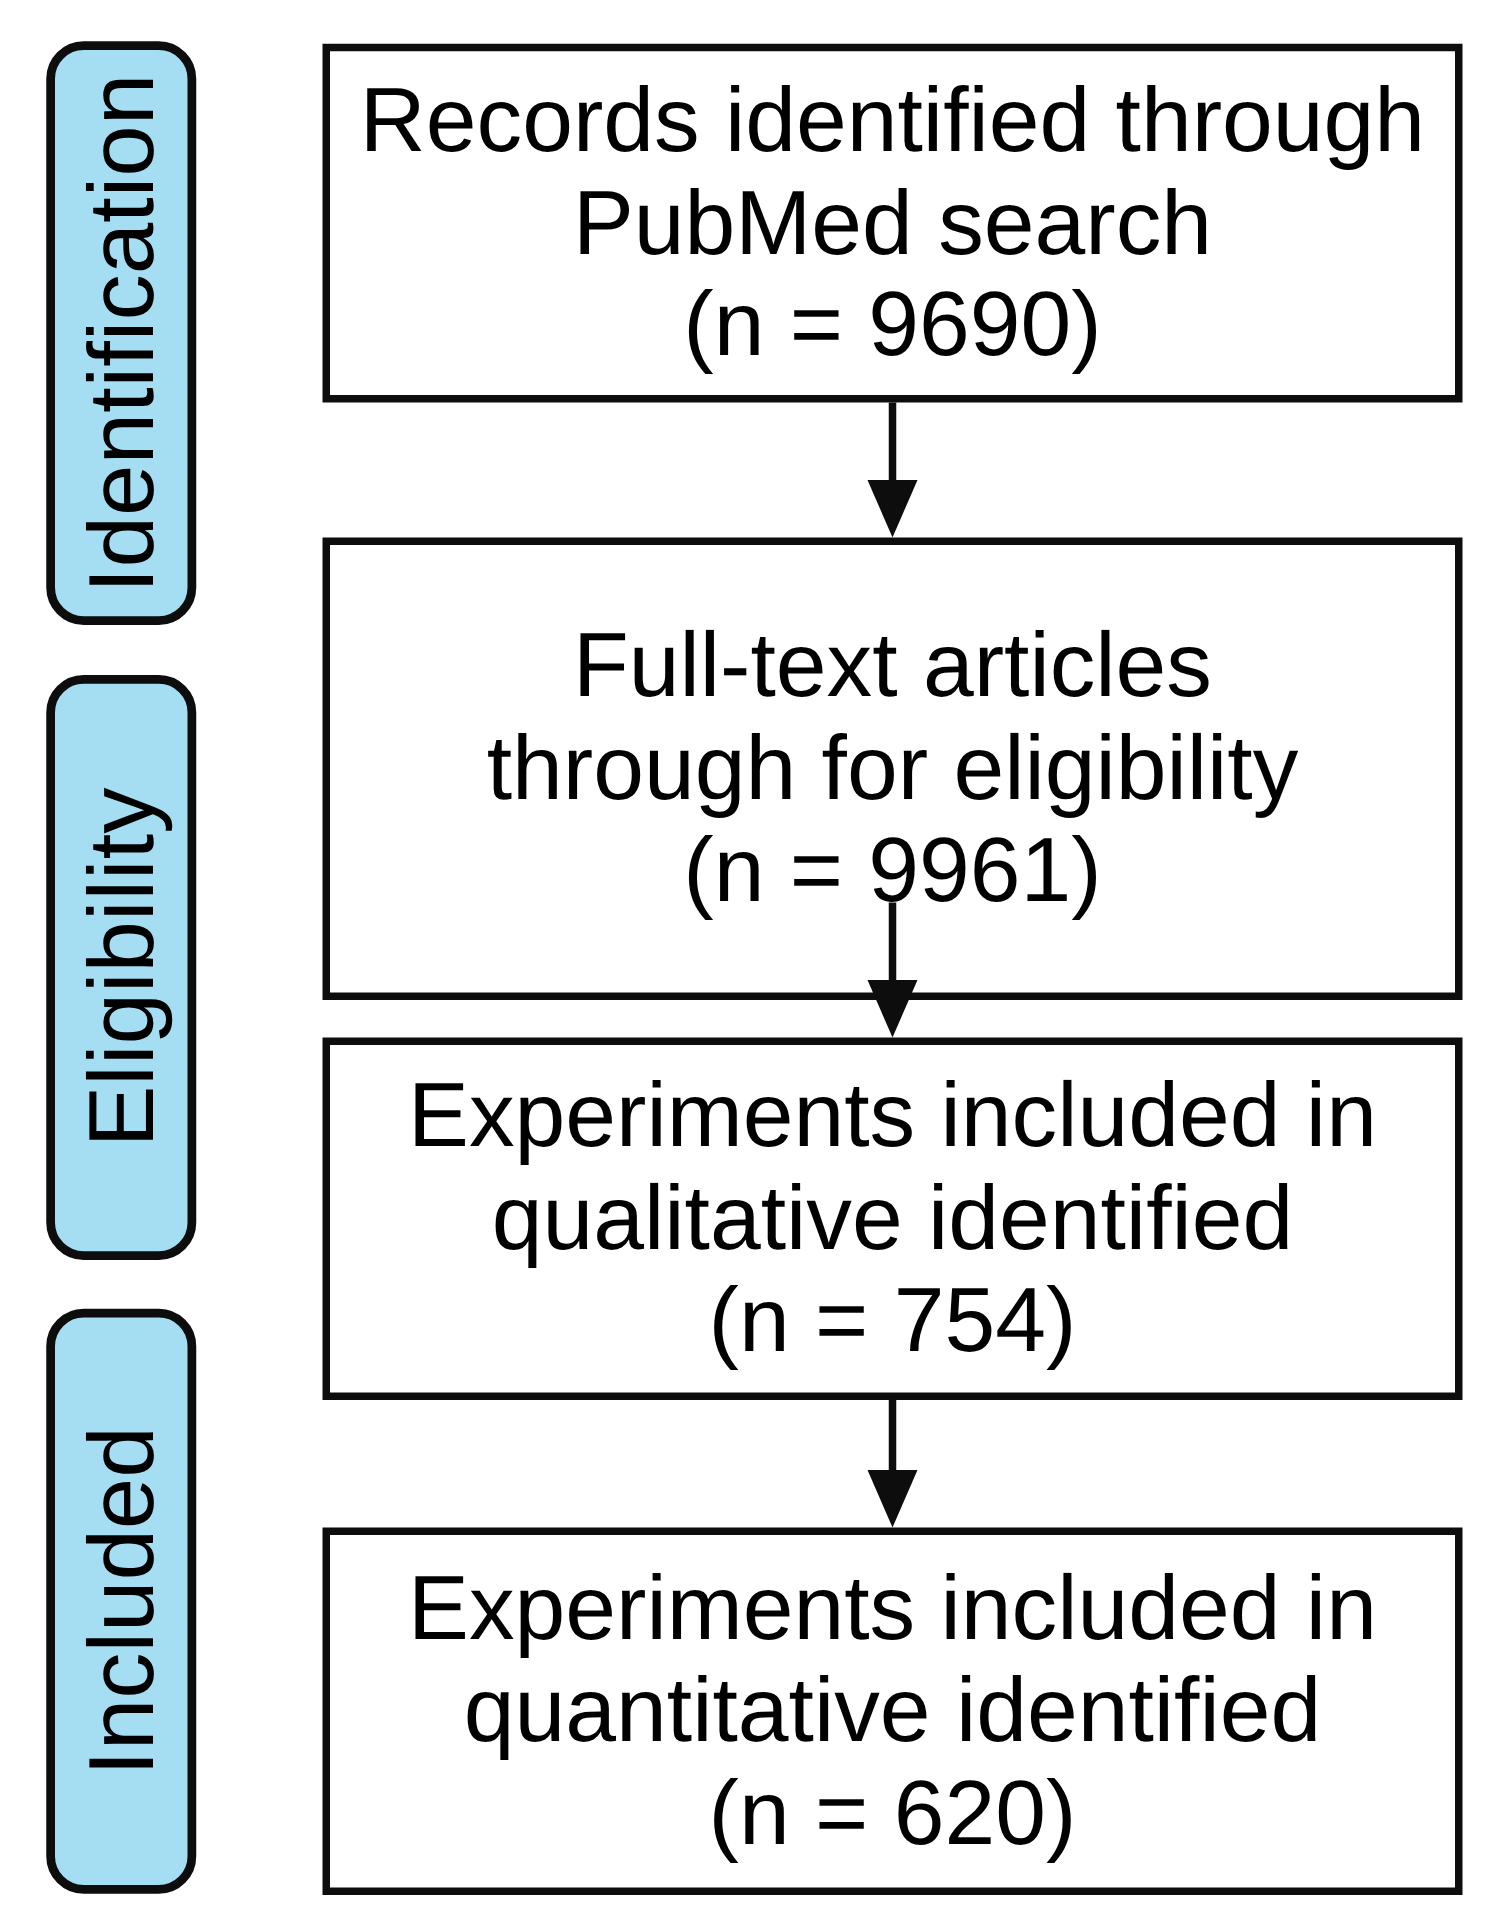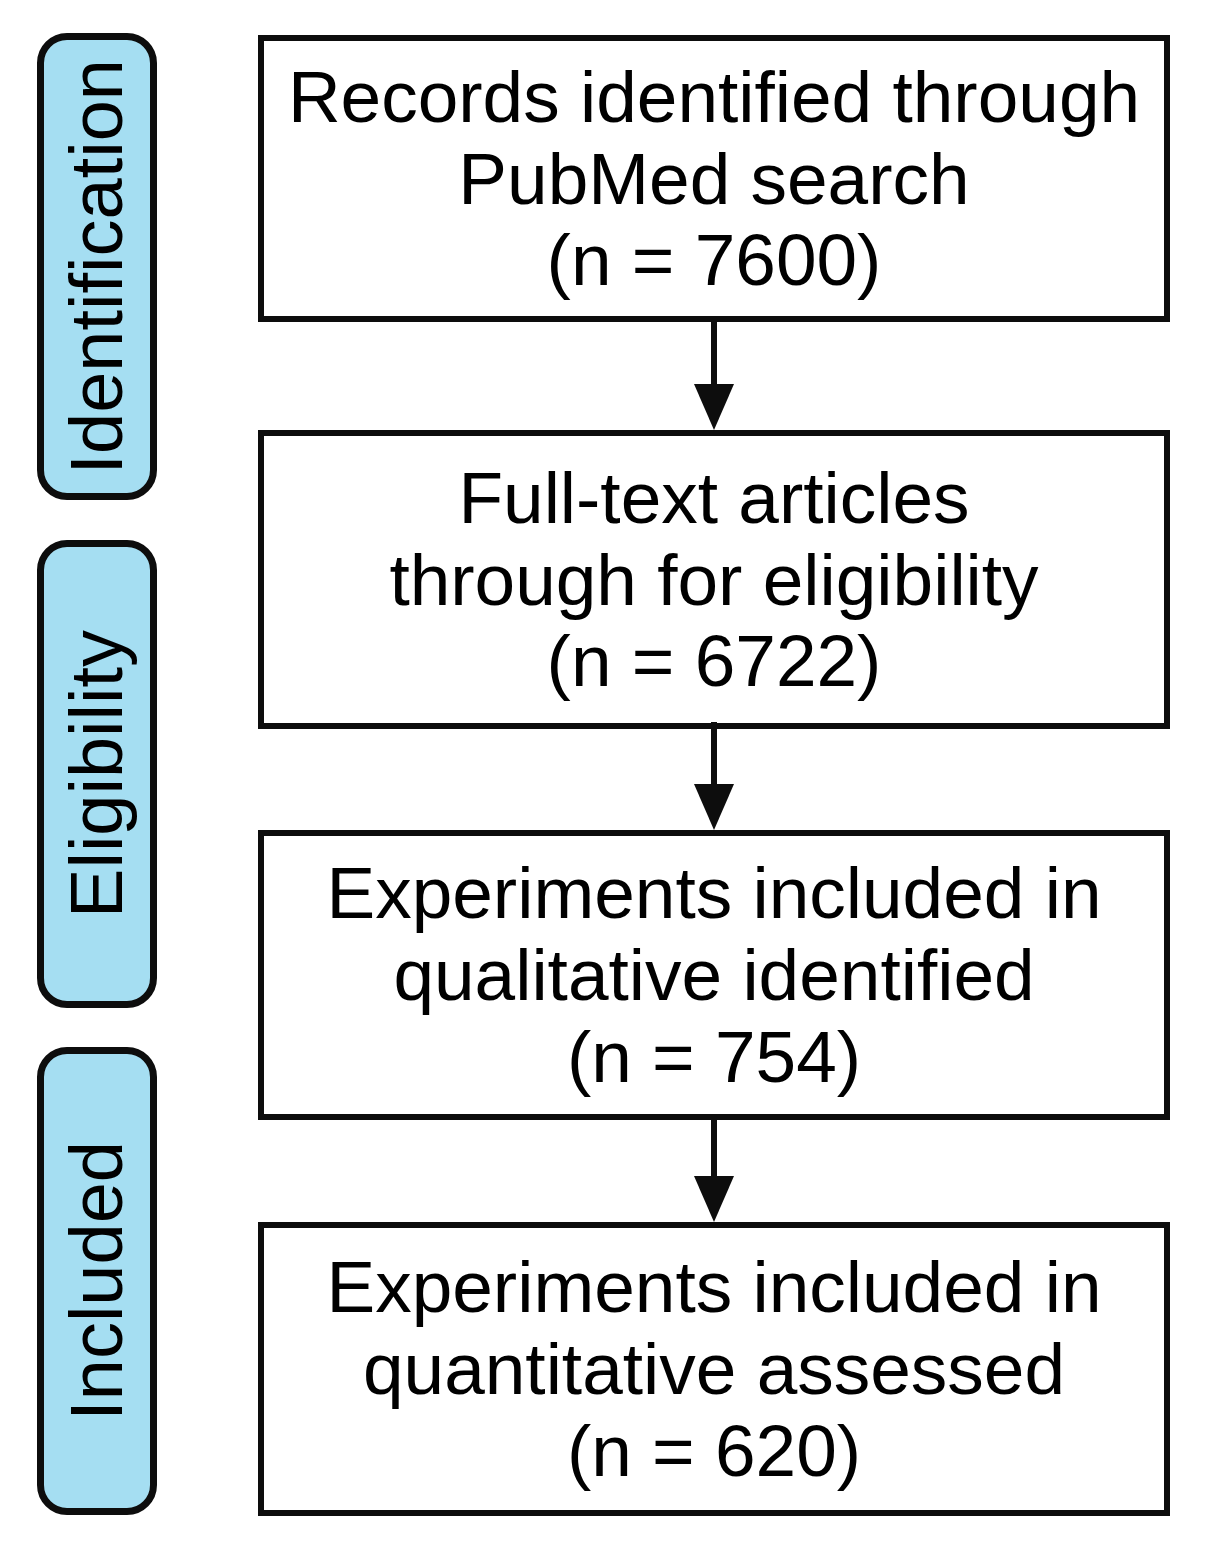--- a/index.html
+++ b/index.html
@@ -53,21 +53,21 @@
     display: flex;
     flex-direction: column;
     align-items: center;
     justify-content: center;
     text-align: right;
     font-size: 73px;
     line-height: 1.12;
     color: #000000;
   }
   .b1 { top: 35px;   height: 287px; }
-  .b2 { top: 430px;  height: 299px; }
+  .b2 { top: 430px;  height: 370px; }
   .b3 { top: 830px;  height: 290px; }
   .b4 { top: 1222px; height: 294px; }
   .flow-box .line { display: block; white-space: nowrap; }
 
   
   .arrow {
     position: absolute;
     left: 694px;      
     width: 40px;
   }
@@ -104,38 +104,38 @@
   <div class="stage-label s2">
     <span class="vtext">Eligibility</span>
   </div>
   <div class="stage-label s3">
     <span class="vtext">Included</span>
   </div>
 
   <div class="flow-box b1">
     <span class="line">Records identified through</span>
     <span class="line">PubMed search</span>
-    <span class="line">(n = 7600)</span>
+    <span class="line">(n = 9690)</span>
   </div>
 
   <div class="flow-box b2">
     <span class="line">Full-text articles</span>
     <span class="line">through for eligibility</span>
-    <span class="line">(n = 6722)</span>
+    <span class="line">(n = 9961)</span>
   </div>
 
   <div class="flow-box b3">
     <span class="line">Experiments included in</span>
     <span class="line">qualitative identified</span>
     <span class="line">(n = 754)</span>
   </div>
 
   <div class="flow-box b4">
     <span class="line">Experiments included in</span>
-    <span class="line">quantitative assessed</span>
+    <span class="line">quantitative identified</span>
     <span class="line">(n = 620)</span>
   </div>
 
   <div class="arrow a1">
     <div class="stem"></div>
     <div class="head"></div>
   </div>
   <div class="arrow a2">
     <div class="stem"></div>
     <div class="head"></div>

